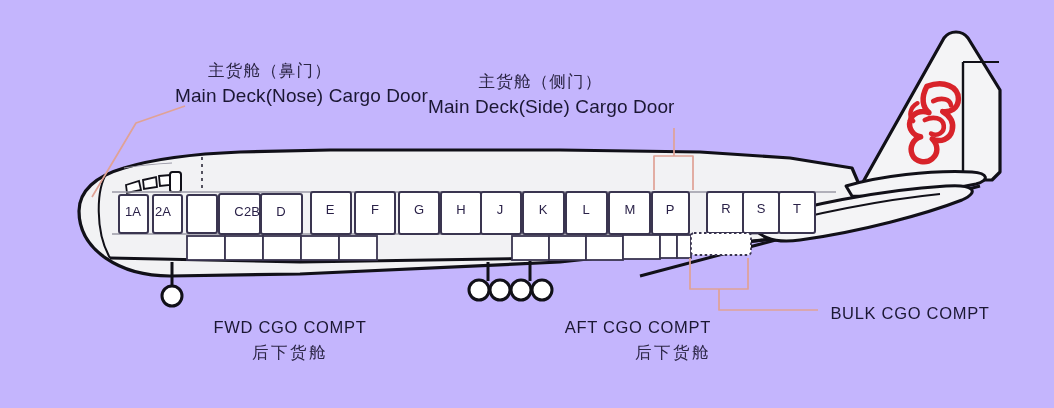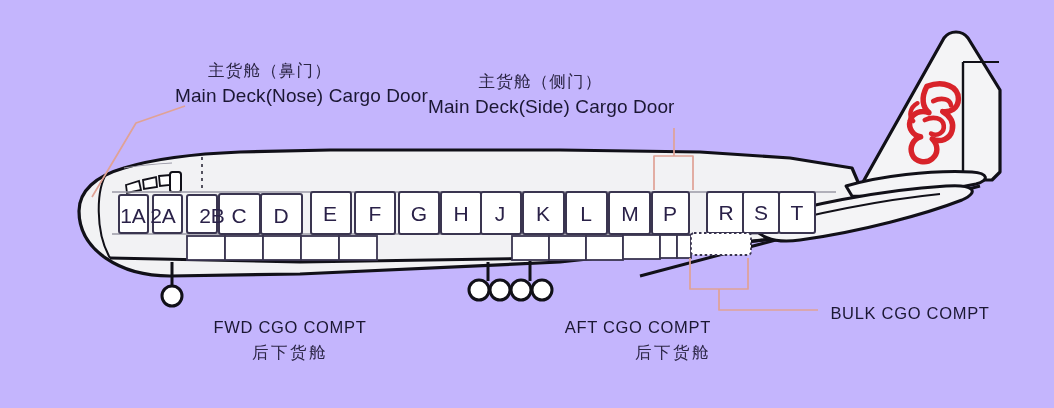--- a/index.html
+++ b/index.html
@@ -49,21 +49,21 @@
     font-size: 16.5px;
     letter-spacing: 0.7px;
   }
   .lbl-bottom .cn {
     font-size: 16.5px;
     letter-spacing: 2.5px;
     margin-top: 3px;
   }
   .pos {
     position: absolute;
-    font-size: 21px;
+    font-size: 13px;
     color: #2a2148;
     text-align: center;
     line-height: 1;
     pointer-events: none;
     font-family: "Liberation Sans", sans-serif;
   }
 </style>
 </head>
 <body>
 
@@ -235,21 +235,21 @@
     <span class="cn">后下货舱</span>
   </div>
 
   <div class="lbl lbl-bottom" style="left:820px; top:302px; width:180px;">
     <span class="en">BULK CGO COMPT</span>
   </div>
 
   <div id="positions">
       <div class="pos" style="left: 113px; top: 205px; width: 40px;">1A</div>
       <div class="pos" style="left: 147px; top: 205px; width: 32px;">2A</div>
-      <div class="pos" style="left: 192px; top: 205px; width: 40px;">2B</div>
+      <div class="pos" style="left: 184px; top: 205px; width: 40px; padding-left: 48px;">2B</div>
       <div class="pos" style="left: 219px; top: 205px; width: 40px;">C</div>
       <div class="pos" style="left: 261px; top: 205px; width: 40px;">D</div>
       <div class="pos" style="left: 310px; top: 203px; width: 40px;">E</div>
       <div class="pos" style="left: 355px; top: 203px; width: 40px;">F</div>
       <div class="pos" style="left: 399px; top: 203px; width: 40px;">G</div>
       <div class="pos" style="left: 441px; top: 203px; width: 40px;">H</div>
       <div class="pos" style="left: 480px; top: 203px; width: 40px;">J</div>
       <div class="pos" style="left: 523px; top: 203px; width: 40px;">K</div>
       <div class="pos" style="left: 566px; top: 203px; width: 40px;">L</div>
       <div class="pos" style="left: 610px; top: 203px; width: 40px;">M</div>

